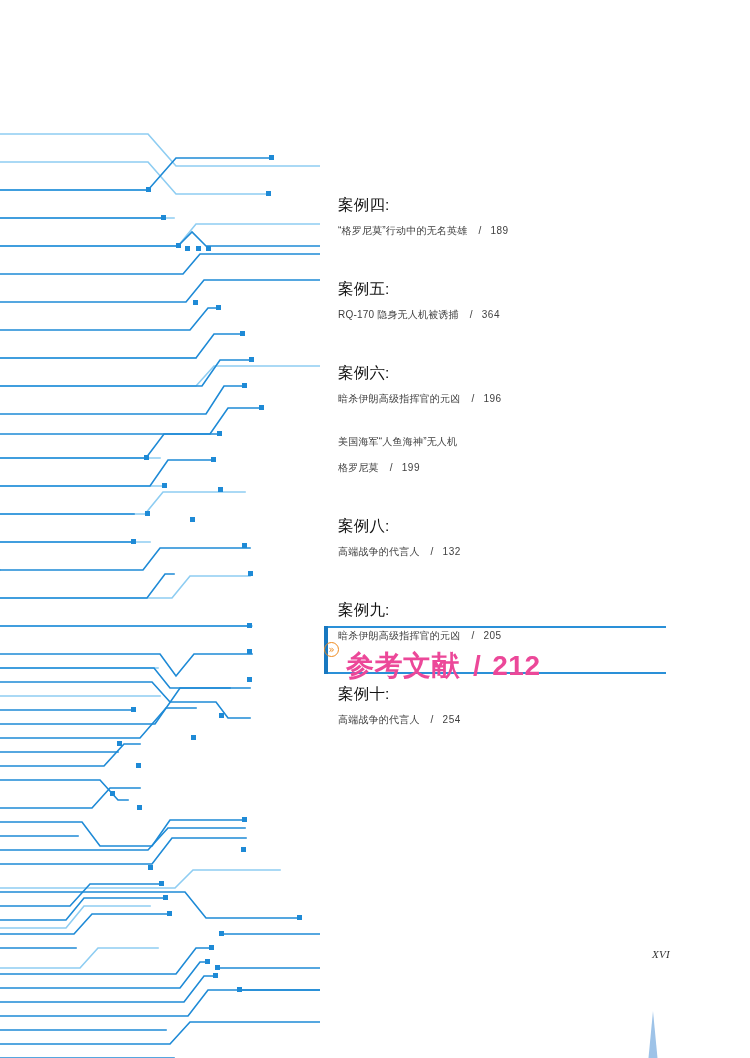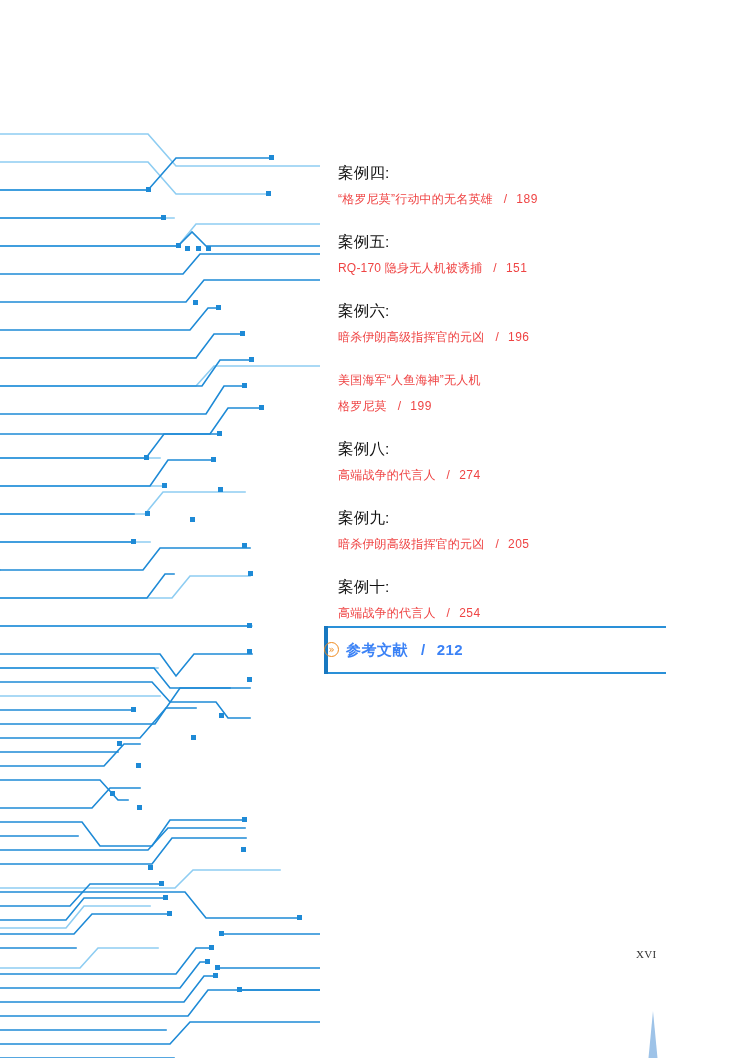--- a/index.html
+++ b/index.html
@@ -34,24 +34,25 @@
   }
   .toc-entry {
     margin-bottom: 17px;
   }
   .toc-label {
     color: #111111;
     font-size: 15.5px;
     line-height: 26px;
     letter-spacing: 0.2px;
     white-space: nowrap;
+    margin-top: 32px;
   }
   .toc-title {
-    color: #ef4444;
-    font-size: 12px;
+    color: #404040;
+    font-size: 10px;
     line-height: 26px;
     letter-spacing: 0.2px;
     white-space: nowrap;
   }
   .toc-title .sep {
     padding: 0 9px 0 11px;
   }
   .toc-title .pg {
     letter-spacing: 0.5px;
   }
@@ -92,41 +93,42 @@
     color: #ef8b1f;
     font-size: 10px;
     line-height: 14px;
     text-align: center;
     box-sizing: border-box;
     font-family: "DejaVu Sans", sans-serif;
   }
   #references-section .ref-text {
     position: absolute;
     left: 22px;
-    top: 10px;
-    color: #3b82f6;
+    top: 26px;
+    color: #ec4899;
     font-weight: bold;
-    font-size: 15px;
+    font-size: 28px;
     line-height: 28px;
     letter-spacing: 0.5px;
     white-space: nowrap;
   }
   #references-section .ref-text .sep { padding: 0 11px 0 13px; }
 
   
   #page-number {
     position: absolute;
     left: 636px;
     top: 948px;
     width: 34px;
-    text-align: left;
+    text-align: right;
     color: #333333;
     font-family: "Liberation Serif", "DejaVu Serif", serif;
     font-size: 11px;
     letter-spacing: 0.3px;
+    font-style: italic;
   }
   #page-spire {
     position: absolute;
     left: 638px;
     top: 1011px;
     width: 30px;
     height: 47px;
   }
 </style>
 </head>
@@ -271,33 +273,33 @@
   </g>
 </svg>
 
 <div id="toc">
     <div class="toc-entry">
       <div class="toc-label">案例四:</div>
       <div class="toc-title"><span>“格罗尼莫”行动中的无名英雄</span><span class="sep">/</span><span class="pg">189</span></div>
     </div>
     <div class="toc-entry">
       <div class="toc-label">案例五:</div>
-      <div class="toc-title"><span>RQ-170 隐身无人机被诱捕</span><span class="sep">/</span><span class="pg">151</span></div>
+      <div class="toc-title"><span>RQ-170 隐身无人机被诱捕</span><span class="sep">/</span><span class="pg">364</span></div>
     </div>
     <div class="toc-entry">
       <div class="toc-label">案例六:</div>
       <div class="toc-title"><span>暗杀伊朗高级指挥官的元凶</span><span class="sep">/</span><span class="pg">196</span></div>
     </div>
     <div class="toc-entry">
       <div class="toc-title"><span>美国海军“人鱼海神”无人机</span></div>
       <div class="toc-title"><span>格罗尼莫</span><span class="sep">/</span><span class="pg">199</span></div>
     </div>
     <div class="toc-entry">
       <div class="toc-label">案例八:</div>
-      <div class="toc-title"><span>高端战争的代言人</span><span class="sep">/</span><span class="pg">274</span></div>
+      <div class="toc-title"><span>高端战争的代言人</span><span class="sep">/</span><span class="pg">132</span></div>
     </div>
     <div class="toc-entry">
       <div class="toc-label">案例九:</div>
       <div class="toc-title"><span>暗杀伊朗高级指挥官的元凶</span><span class="sep">/</span><span class="pg">205</span></div>
     </div>
     <div class="toc-entry">
       <div class="toc-label">案例十:</div>
       <div class="toc-title"><span>高端战争的代言人</span><span class="sep">/</span><span class="pg">254</span></div>
     </div>
   </div>

